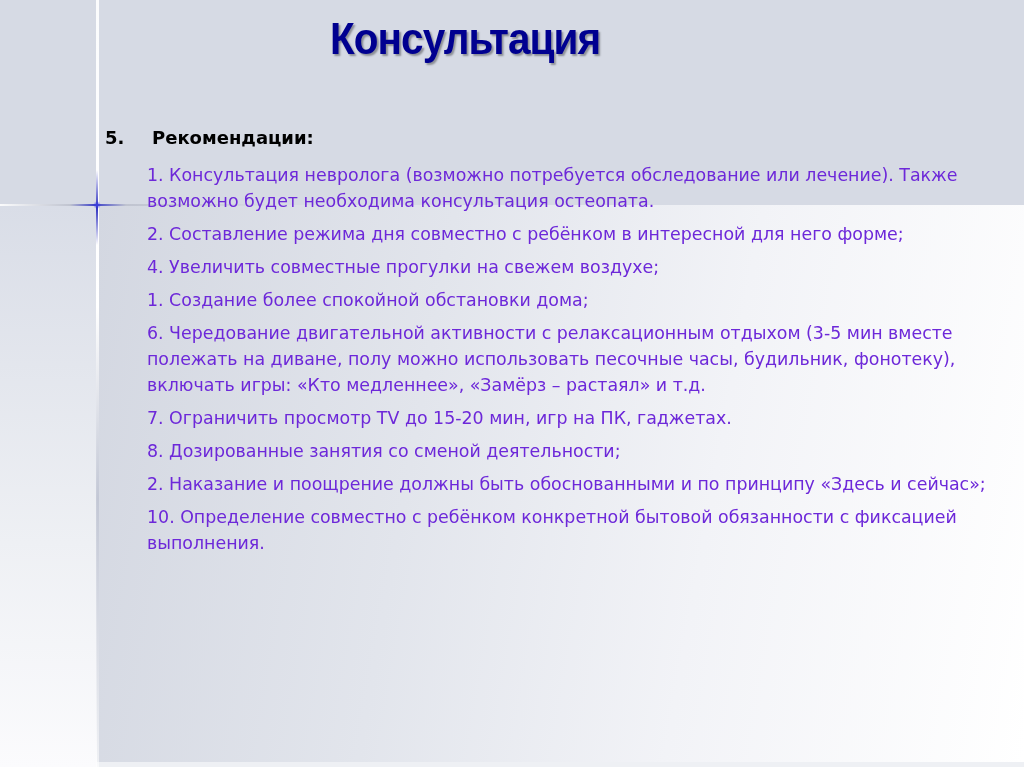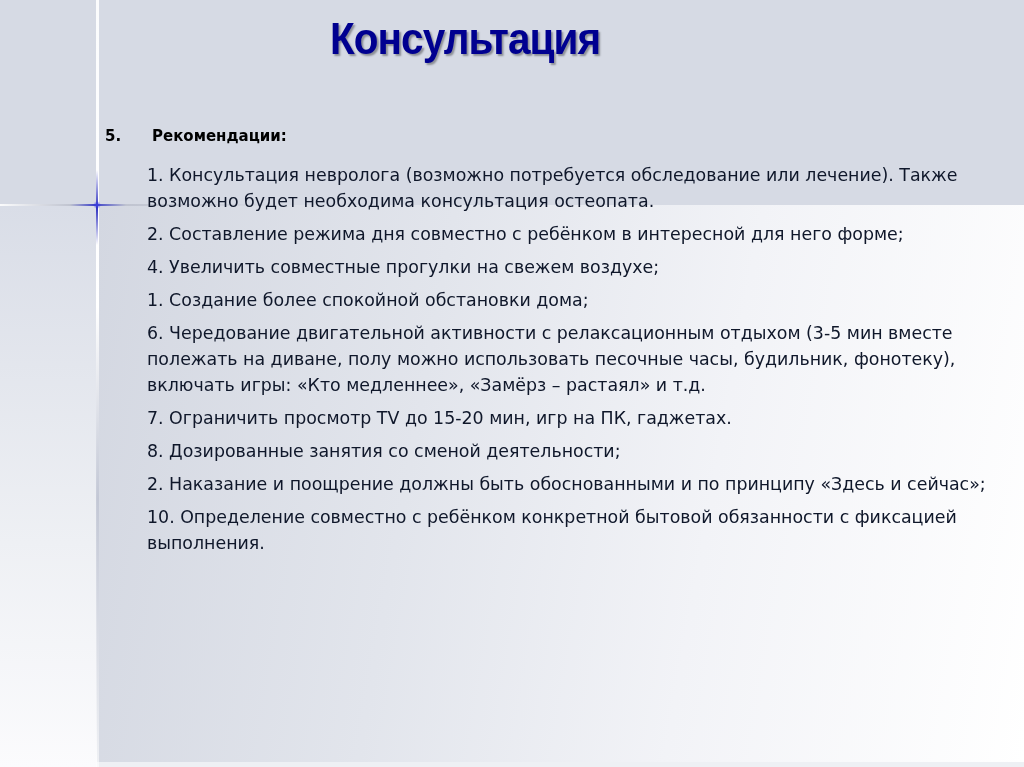--- a/index.html
+++ b/index.html
@@ -42,26 +42,26 @@
   }
   .title {
     position:absolute; left:330px; top:14px;
     font-family:"Liberation Sans", sans-serif; font-weight:bold;
     font-size:44px; color:#000090; letter-spacing:-1px;
     text-shadow:2px 2px 2px rgba(0,0,0,0.35);
     transform:scaleX(0.92); transform-origin:left;
   }
   .section {
     position:absolute; left:105px; top:127px;
-    font-family:"DejaVu Sans", sans-serif; font-weight:bold; font-size:15px; color:#000;
+    font-family:"DejaVu Sans", sans-serif; font-weight:bold; font-size:18px; color:#000;
   }
   .section .num { display:inline-block; width:47px; }
   .list {
     position:absolute; left:147px; top:162px; width:870px;
-    font-family:"DejaVu Sans", sans-serif; font-size:17.4px; line-height:26px; color:#0f172a;
+    font-family:"DejaVu Sans", sans-serif; font-size:17.4px; line-height:26px; color:#6d28d9;
   }
   .item { margin:0 0 7px 0; padding-left:0; }
 </style>
 </head>
 <body>
 
 <div class="slide">
   <div class="top-band"></div>
   <div class="left-strip"></div>
   <div class="main-area"></div>

